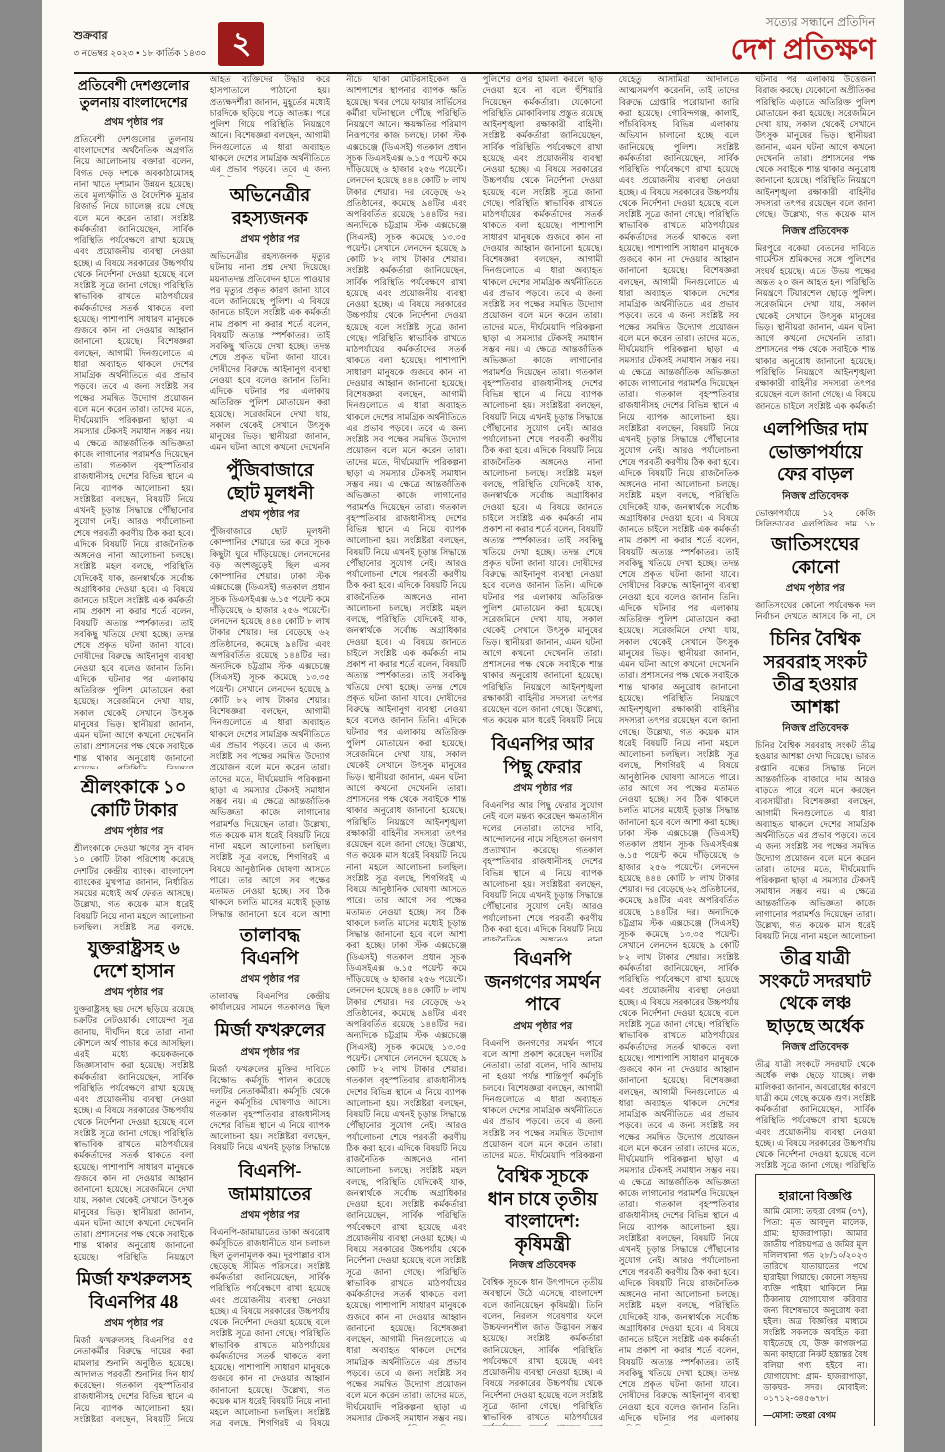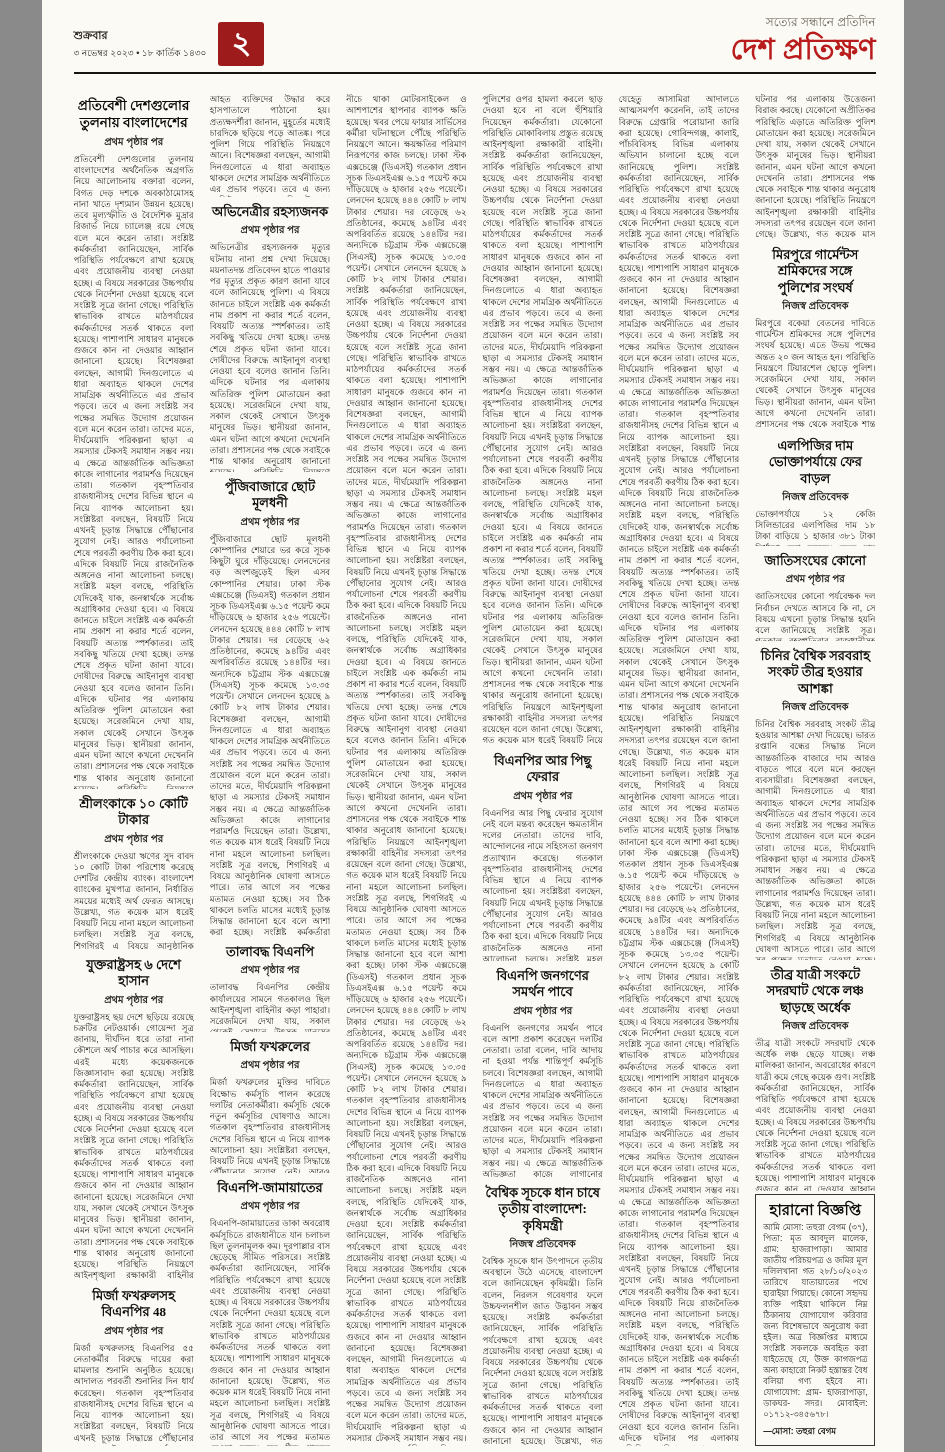--- a/index.html
+++ b/index.html
@@ -14,31 +14,31 @@
   .mh-left{display:flex;align-items:center;gap:12px;}
   .daydate .day{font-size:11px;font-weight:bold;color:#2a2520;}
   .daydate .date{font-size:9px;white-space:nowrap;color:#2a2520;}
   .pagenum{background:#9e1b1b;color:#fff;font-size:30px;font-weight:bold;
     width:46px;height:44px;display:flex;align-items:center;justify-content:center;border-radius:3px;}
   .sect{font-size:27px;font-weight:800;margin:0 0 0 2px;letter-spacing:.5px;color:#0e0d0b;}
   .mh-right{text-align:right;padding-bottom:2px;}
   .tagline{font-size:12px;color:#6b655d;margin-bottom:2px;}
   .paper{color:#b91c1c;font-size:29px;font-weight:800;line-height:1;}
   
-  .cols{display:flex;gap:16px;height:1352px;padding-top:20px;}
+  .cols{display:flex;gap:16px;height:1352px;padding-top:0;}
   .col{flex:1 1 0;min-width:0;overflow:hidden;}
   .art{overflow:hidden;margin-bottom:3px;}
-  .hl{font-size:13px;line-height:1.25;font-weight:800;text-align:center;
+  .hl{font-size:18px;line-height:1.25;font-weight:800;text-align:center;
     margin:4px 2px 2px;color:#0d0c0a;font-family:"Liberation Serif","DejaVu Serif",serif;}
   .hl.big{font-size:13.5px;}
   .kick{font-size:10px;font-weight:bold;text-align:center;margin:0 0 3px;color:#26221d;}
   .bd{font-size:8.6px;line-height:1.31;text-align:justify;margin:0;word-break:break-word;color:#221f1a;}
   
   .notice{border:1.3px solid #3a352f;padding:6px 7px;box-sizing:border-box;background:#fbfaf4;}
-  .notice .hl{margin-top:0;font-size:15px;}
+  .notice .hl{margin-top:8px;font-size:12px;}
   .notice .bd{font-size:8.4px;}
   .notice-sign{font-size:8.6px;text-align:left;margin-top:5px;font-weight:bold;}
 </style>
 </head>
 <body>
 
 <div class="page">
 
   <header class="masthead">
     <div class="mh-left">
@@ -141,21 +141,20 @@
       <article class="art">
         <p class="bd">যেহেতু আসামিরা আদালতে আত্মসমর্পণ করেননি, তাই তাদের বিরুদ্ধে গ্রেপ্তারি পরোয়ানা জারি করা হয়েছে। গোবিন্দগঞ্জ, কালাই, পাঁচবিবিসহ বিভিন্ন এলাকায় অভিযান চালানো হচ্ছে বলে জানিয়েছে পুলিশ। সংশ্লিষ্ট কর্মকর্তারা জানিয়েছেন, সার্বিক পরিস্থিতি পর্যবেক্ষণে রাখা হয়েছে এবং প্রয়োজনীয় ব্যবস্থা নেওয়া হচ্ছে। এ বিষয়ে সরকারের উচ্চপর্যায় থেকে নির্দেশনা দেওয়া হয়েছে বলে সংশ্লিষ্ট সূত্রে জানা গেছে। পরিস্থিতি স্বাভাবিক রাখতে মাঠপর্যায়ের কর্মকর্তাদের সতর্ক থাকতে বলা হয়েছে। পাশাপাশি সাধারণ মানুষকে গুজবে কান না দেওয়ার আহ্বান জানানো হয়েছে। বিশেষজ্ঞরা বলছেন, আগামী দিনগুলোতে এ ধারা অব্যাহত থাকলে দেশের সামগ্রিক অর্থনীতিতে এর প্রভাব পড়বে। তবে এ জন্য সংশ্লিষ্ট সব পক্ষের সমন্বিত উদ্যোগ প্রয়োজন বলে মনে করেন তারা। তাদের মতে, দীর্ঘমেয়াদি পরিকল্পনা ছাড়া এ সমস্যার টেকসই সমাধান সম্ভব নয়। এ ক্ষেত্রে আন্তর্জাতিক অভিজ্ঞতা কাজে লাগানোর পরামর্শও দিয়েছেন তারা। গতকাল বৃহস্পতিবার রাজধানীসহ দেশের বিভিন্ন স্থানে এ নিয়ে ব্যাপক আলোচনা হয়। সংশ্লিষ্টরা বলছেন, বিষয়টি নিয়ে এখনই চূড়ান্ত সিদ্ধান্তে পৌঁছানোর সুযোগ নেই। আরও পর্যালোচনা শেষে পরবর্তী করণীয় ঠিক করা হবে। এদিকে বিষয়টি নিয়ে রাজনৈতিক অঙ্গনেও নানা আলোচনা চলছে। সংশ্লিষ্ট মহল বলছে, পরিস্থিতি যেদিকেই যাক, জনস্বার্থকে সর্বোচ্চ অগ্রাধিকার দেওয়া হবে। এ বিষয়ে জানতে চাইলে সংশ্লিষ্ট এক কর্মকর্তা নাম প্রকাশ না করার শর্তে বলেন, বিষয়টি অত্যন্ত স্পর্শকাতর। তাই সবকিছু খতিয়ে দেখা হচ্ছে। তদন্ত শেষে প্রকৃত ঘটনা জানা যাবে। দোষীদের বিরুদ্ধে আইনানুগ ব্যবস্থা নেওয়া হবে বলেও জানান তিনি। এদিকে ঘটনার পর এলাকায় অতিরিক্ত পুলিশ মোতায়েন করা হয়েছে। সরেজমিনে দেখা যায়, সকাল থেকেই সেখানে উৎসুক মানুষের ভিড়। স্থানীয়রা জানান, এমন ঘটনা আগে কখনো দেখেননি তারা। প্রশাসনের পক্ষ থেকে সবাইকে শান্ত থাকার অনুরোধ জানানো হয়েছে। পরিস্থিতি নিয়ন্ত্রণে আইনশৃঙ্খলা রক্ষাকারী বাহিনীর সদস্যরা তৎপর রয়েছেন বলে জানা গেছে। উল্লেখ্য, গত কয়েক মাস ধরেই বিষয়টি নিয়ে নানা মহলে আলোচনা চলছিল। সংশ্লিষ্ট সূত্র বলছে, শিগগিরই এ বিষয়ে আনুষ্ঠানিক ঘোষণা আসতে পারে। তার আগে সব পক্ষের মতামত নেওয়া হচ্ছে। সব ঠিক থাকলে চলতি মাসের মধ্যেই চূড়ান্ত সিদ্ধান্ত জানানো হবে বলে আশা করা হচ্ছে। ঢাকা স্টক এক্সচেঞ্জে (ডিএসই) গতকাল প্রধান সূচক ডিএসইএক্স ৬.১৫ পয়েন্ট কমে দাঁড়িয়েছে ৬ হাজার ২৫৬ পয়েন্টে। লেনদেন হয়েছে ৪৪৪ কোটি ৮ লাখ টাকার শেয়ার। দর বেড়েছে ৬২ প্রতিষ্ঠানের, কমেছে ৯৪টির এবং অপরিবর্তিত রয়েছে ১৪৪টির দর। অন্যদিকে চট্টগ্রাম স্টক এক্সচেঞ্জে (সিএসই) সূচক কমেছে ১৩.৩৫ পয়েন্ট। সেখানে লেনদেন হয়েছে ৯ কোটি ৮২ লাখ টাকার শেয়ার। সংশ্লিষ্ট কর্মকর্তারা জানিয়েছেন, সার্বিক পরিস্থিতি পর্যবেক্ষণে রাখা হয়েছে এবং প্রয়োজনীয় ব্যবস্থা নেওয়া হচ্ছে। এ বিষয়ে সরকারের উচ্চপর্যায় থেকে নির্দেশনা দেওয়া হয়েছে বলে সংশ্লিষ্ট সূত্রে জানা গেছে। পরিস্থিতি স্বাভাবিক রাখতে মাঠপর্যায়ের কর্মকর্তাদের সতর্ক থাকতে বলা হয়েছে। পাশাপাশি সাধারণ মানুষকে গুজবে কান না দেওয়ার আহ্বান জানানো হয়েছে। বিশেষজ্ঞরা বলছেন, আগামী দিনগুলোতে এ ধারা অব্যাহত থাকলে দেশের সামগ্রিক অর্থনীতিতে এর প্রভাব পড়বে। তবে এ জন্য সংশ্লিষ্ট সব পক্ষের সমন্বিত উদ্যোগ প্রয়োজন বলে মনে করেন তারা। তাদের মতে, দীর্ঘমেয়াদি পরিকল্পনা ছাড়া এ সমস্যার টেকসই সমাধান সম্ভব নয়। এ ক্ষেত্রে আন্তর্জাতিক অভিজ্ঞতা কাজে লাগানোর পরামর্শও দিয়েছেন তারা। গতকাল বৃহস্পতিবার রাজধানীসহ দেশের বিভিন্ন স্থানে এ নিয়ে ব্যাপক আলোচনা হয়। সংশ্লিষ্টরা বলছেন, বিষয়টি নিয়ে এখনই চূড়ান্ত সিদ্ধান্তে পৌঁছানোর সুযোগ নেই। আরও পর্যালোচনা শেষে পরবর্তী করণীয় ঠিক করা হবে। এদিকে বিষয়টি নিয়ে রাজনৈতিক অঙ্গনেও নানা আলোচনা চলছে। সংশ্লিষ্ট মহল বলছে, পরিস্থিতি যেদিকেই যাক, জনস্বার্থকে সর্বোচ্চ অগ্রাধিকার দেওয়া হবে। এ বিষয়ে জানতে চাইলে সংশ্লিষ্ট এক কর্মকর্তা নাম প্রকাশ না করার শর্তে বলেন, বিষয়টি অত্যন্ত স্পর্শকাতর। তাই সবকিছু খতিয়ে দেখা হচ্ছে। তদন্ত শেষে প্রকৃত ঘটনা জানা যাবে। দোষীদের বিরুদ্ধে আইনানুগ ব্যবস্থা নেওয়া হবে বলেও জানান তিনি। এদিকে ঘটনার পর এলাকায় অতিরিক্ত পুলিশ মোতায়েন করা হয়েছে।</p>
       </article>
     </div>
 
     <div class="col">
       <article class="art" style="height:146px">
         <p class="bd">ঘটনার পর এলাকায় উত্তেজনা বিরাজ করছে। যেকোনো অপ্রীতিকর পরিস্থিতি এড়াতে অতিরিক্ত পুলিশ মোতায়েন করা হয়েছে। সরেজমিনে দেখা যায়, সকাল থেকেই সেখানে উৎসুক মানুষের ভিড়। স্থানীয়রা জানান, এমন ঘটনা আগে কখনো দেখেননি তারা। প্রশাসনের পক্ষ থেকে সবাইকে শান্ত থাকার অনুরোধ জানানো হয়েছে। পরিস্থিতি নিয়ন্ত্রণে আইনশৃঙ্খলা রক্ষাকারী বাহিনীর সদস্যরা তৎপর রয়েছেন বলে জানা গেছে। উল্লেখ্য, গত কয়েক মাস ধরেই বিষয়টি নিয়ে নানা মহলে আলোচনা চলছিল। সংশ্লিষ্ট সূত্র বলছে, শিগগিরই এ বিষয়ে আনুষ্ঠানিক ঘোষণা আসতে পারে। তার আগে সব পক্ষের মতামত নেওয়া হচ্ছে। সব ঠিক থাকলে চলতি মাসের মধ্যেই চূড়ান্ত সিদ্ধান্ত জানানো হবে বলে আশা করা হচ্ছে।</p>
       </article>
       <article class="art" style="height:188px">
-        <h2 class="hl">মিরপুরে গার্মেন্টস শ্রমিকদের সঙ্গে পুলিশের সংঘর্ষ</h2>
         <div class="kick">নিজস্ব প্রতিবেদক</div>
         <p class="bd">মিরপুরে বকেয়া বেতনের দাবিতে গার্মেন্টস শ্রমিকদের সঙ্গে পুলিশের সংঘর্ষ হয়েছে। এতে উভয় পক্ষের অন্তত ২০ জন আহত হন। পরিস্থিতি নিয়ন্ত্রণে টিয়ারশেল ছোড়ে পুলিশ। সরেজমিনে দেখা যায়, সকাল থেকেই সেখানে উৎসুক মানুষের ভিড়। স্থানীয়রা জানান, এমন ঘটনা আগে কখনো দেখেননি তারা। প্রশাসনের পক্ষ থেকে সবাইকে শান্ত থাকার অনুরোধ জানানো হয়েছে। পরিস্থিতি নিয়ন্ত্রণে আইনশৃঙ্খলা রক্ষাকারী বাহিনীর সদস্যরা তৎপর রয়েছেন বলে জানা গেছে। এ বিষয়ে জানতে চাইলে সংশ্লিষ্ট এক কর্মকর্তা নাম প্রকাশ না করার শর্তে বলেন, বিষয়টি অত্যন্ত স্পর্শকাতর। তাই সবকিছু খতিয়ে দেখা হচ্ছে। তদন্ত শেষে প্রকৃত ঘটনা জানা যাবে। দোষীদের বিরুদ্ধে আইনানুগ ব্যবস্থা নেওয়া হবে বলেও জানান তিনি। এদিকে ঘটনার পর এলাকায় অতিরিক্ত পুলিশ মোতায়েন করা হয়েছে।</p>
       </article>
       <article class="art" style="height:112px">
         <h2 class="hl">এলপিজির দাম ভোক্তাপর্যায়ে ফের বাড়ল</h2>
         <div class="kick">নিজস্ব প্রতিবেদক</div>
         <p class="bd">ভোক্তাপর্যায়ে ১২ কেজি সিলিন্ডারের এলপিজির দাম ১৮ টাকা বাড়িয়ে ১ হাজার ৩৮১ টাকা নির্ধারণ করা হয়েছে। নতুন দাম গতকাল থেকে কার্যকর হয়েছে। উল্লেখ্য, গত কয়েক মাস ধরেই বিষয়টি নিয়ে নানা মহলে আলোচনা চলছিল। সংশ্লিষ্ট সূত্র বলছে, শিগগিরই এ বিষয়ে আনুষ্ঠানিক ঘোষণা আসতে পারে। তার আগে সব পক্ষের মতামত নেওয়া হচ্ছে। সব ঠিক থাকলে চলতি মাসের মধ্যেই চূড়ান্ত সিদ্ধান্ত জানানো হবে বলে আশা করা হচ্ছে।</p>
       </article>
       <article class="art" style="height:92px">
         <h2 class="hl">জাতিসংঘের কোনো</h2>

